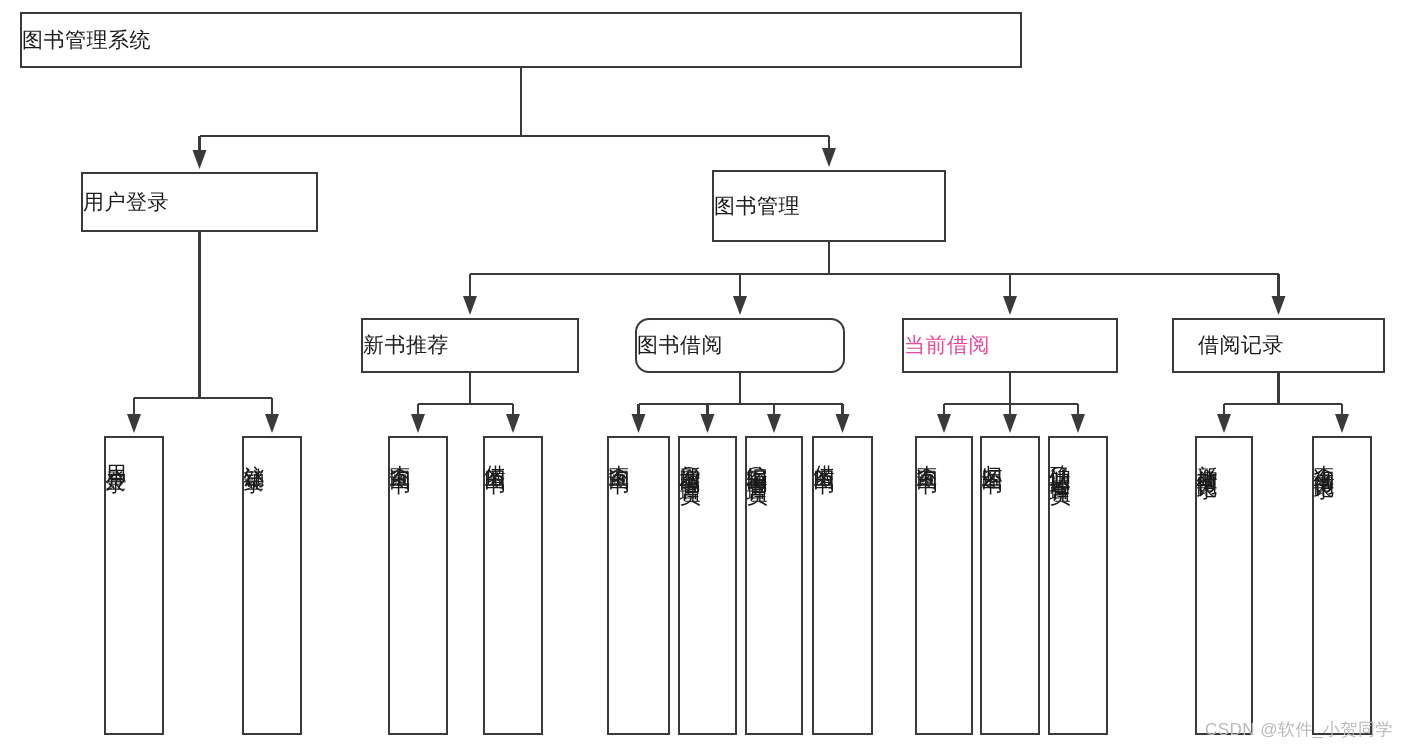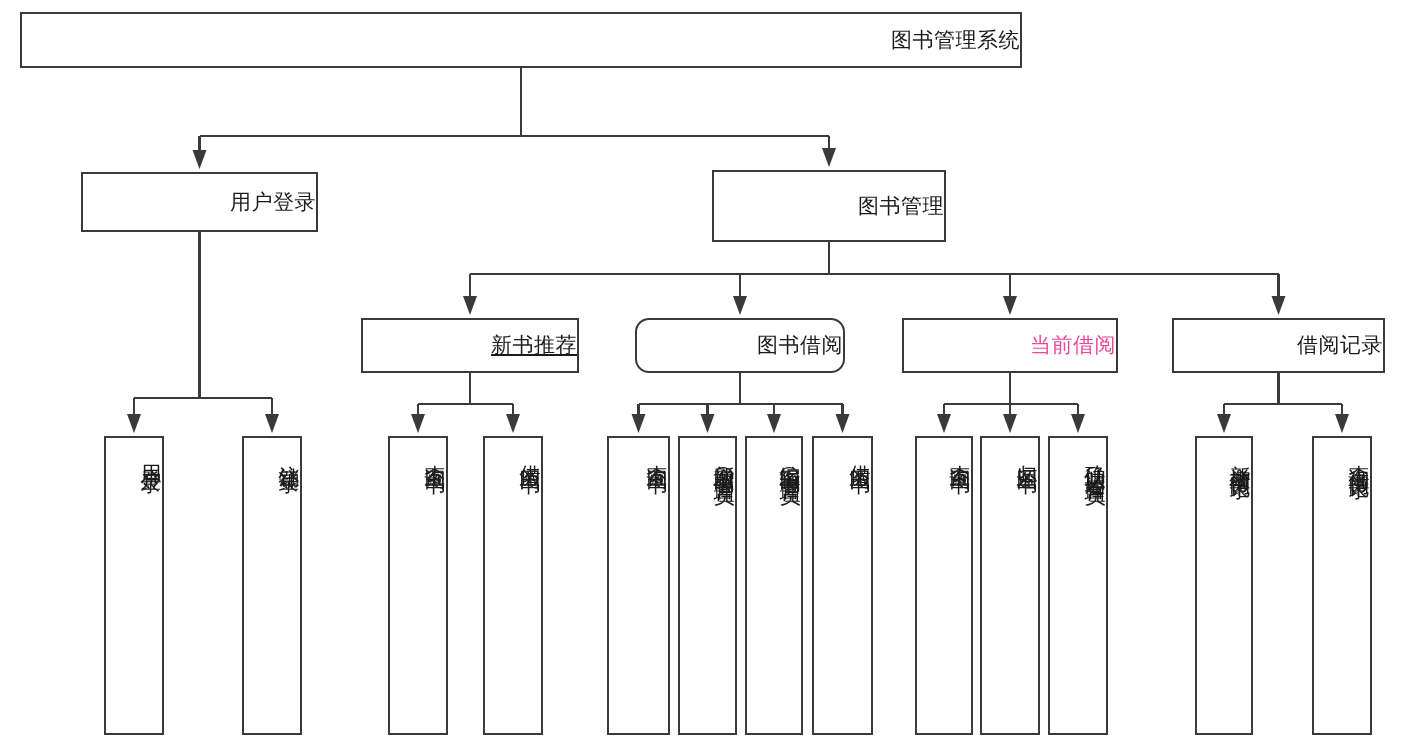--- a/index.html
+++ b/index.html
@@ -25,21 +25,21 @@
     height: 747px;
     pointer-events: none;
   }
   .node {
     position: absolute;
     box-sizing: border-box;
     border: 2.5px solid #3a3a3a;
     background: #ffffff;
     display: flex;
     align-items: center;
-    justify-content: flex-end;
+    justify-content: flex-start;
     color: #1b1b1b;
   }
   .node-label {
     font-size: 21px;
     line-height: 1.18;
     letter-spacing: 0.5px;
     white-space: nowrap;
   }
   .node.leaf {
     align-items: flex-start;
@@ -125,21 +125,21 @@
   <div id="nodes">
       <div class="node" style="left: 20px; top: 12px; width: 1002px; height: 56px; border-color: rgb(58, 58, 58); background: rgb(255, 255, 255);">
         <span class="node-label" style="color: rgb(27, 27, 27);">图书管理系统</span>
       </div>
       <div class="node" style="left: 81px; top: 172px; width: 237px; height: 60px; border-color: rgb(58, 58, 58); background: rgb(255, 255, 255);">
         <span class="node-label" style="color: rgb(27, 27, 27);">用户登录</span>
       </div>
       <div class="node" style="left: 712px; top: 170px; width: 234px; height: 72px; border-color: rgb(58, 58, 58); background: rgb(255, 255, 255);">
         <span class="node-label" style="color: rgb(27, 27, 27);">图书管理</span>
       </div>
-      <div class="node" style="left: 361px; top: 318px; width: 218px; height: 55px; border-color: rgb(58, 58, 58); background: rgb(255, 255, 255); text-decoration: underline;">
+      <div class="node" style="left: 361px; top: 318px; width: 218px; height: 55px; border-color: rgb(58, 58, 58); background: rgb(255, 255, 255);">
         <span class="node-label" style="color: rgb(27, 27, 27);">新书推荐</span>
       </div>
       <div class="node" style="left: 635px; top: 318px; width: 210px; height: 55px; border-color: rgb(58, 58, 58); background: rgb(255, 255, 255); border-radius: 14px;">
         <span class="node-label" style="color: rgb(27, 27, 27);">图书借阅</span>
       </div>
       <div class="node" style="left: 902px; top: 318px; width: 216px; height: 55px; border-color: rgb(58, 58, 58); background: rgb(255, 255, 255);">
         <span class="node-label" style="color: #ec4899;">当前借阅</span>
       </div>
       <div class="node" style="left: 1172px; top: 318px; width: 213px; height: 55px; border-color: rgb(58, 58, 58); background: rgb(255, 255, 255); padding-left: 24px;">
         <span class="node-label" style="color: rgb(27, 27, 27);">借阅记录</span>
@@ -177,13 +177,14 @@
       <div class="node leaf" style="left: 1048px; top: 436px; width: 60px; height: 299px; border-color: rgb(58, 58, 58); background: rgb(255, 255, 255);">
         <span class="node-label" style="color: rgb(27, 27, 27);">确认归还（管理员）</span>
       </div>
       <div class="node leaf" style="left: 1195px; top: 436px; width: 58px; height: 299px; border-color: rgb(58, 58, 58); background: rgb(255, 255, 255);">
         <span class="node-label" style="color: rgb(27, 27, 27);">新增借阅记录</span>
       </div>
       <div class="node leaf" style="left: 1312px; top: 436px; width: 60px; height: 299px; border-color: rgb(58, 58, 58); background: rgb(255, 255, 255);">
         <span class="node-label" style="color: rgb(27, 27, 27);">查询借阅记录</span>
       </div>
     </div>
+  <div class="watermark">CSDN @软件_小贺同学</div>
 </div>
 
 </body></html>

